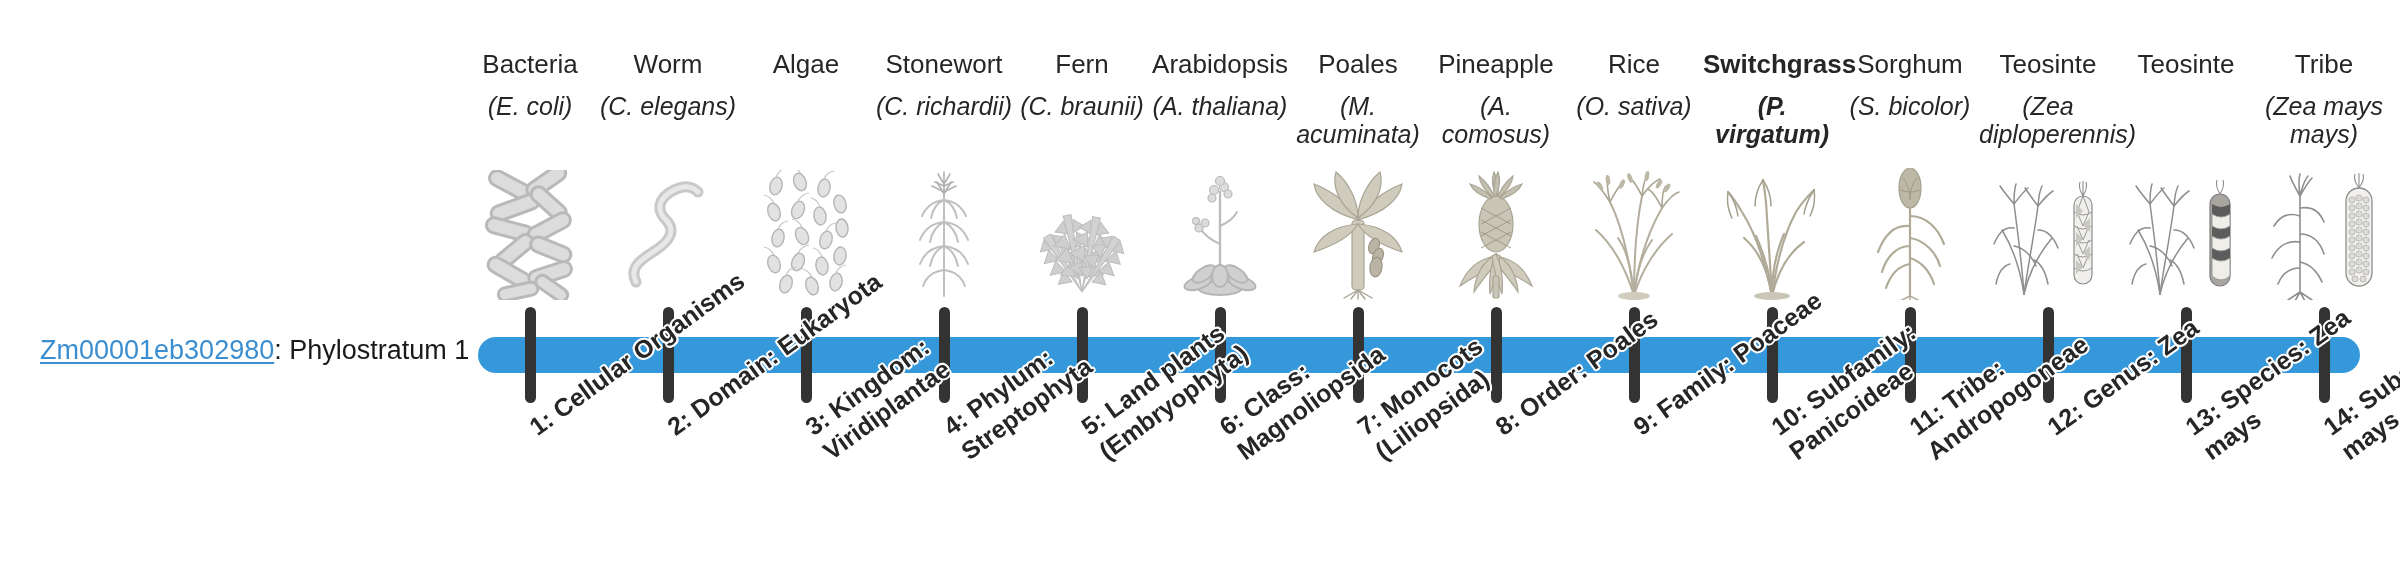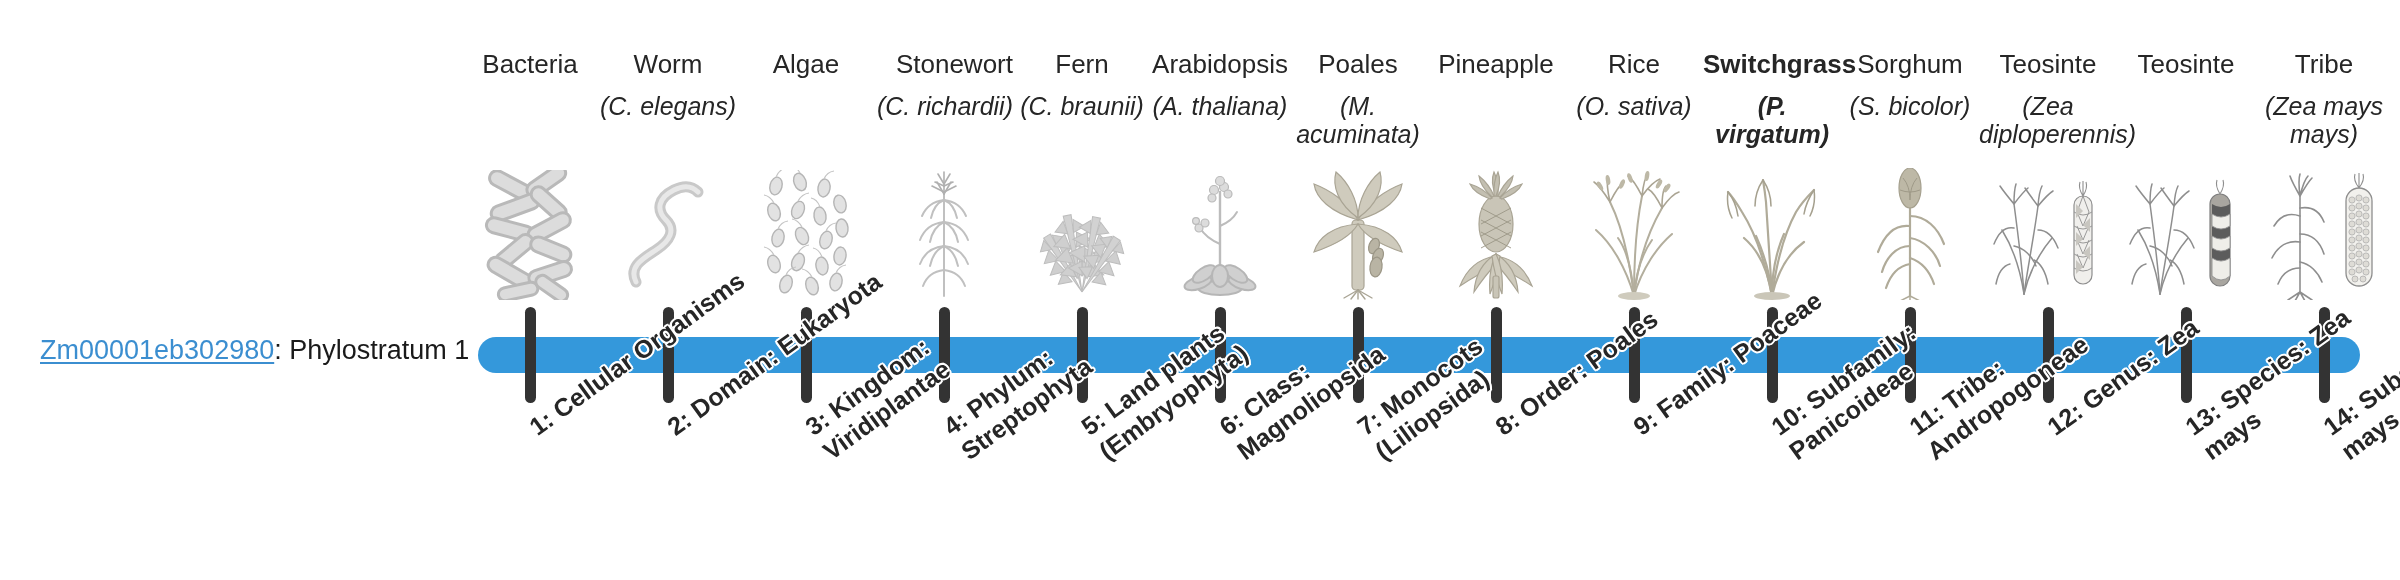--- a/index.html
+++ b/index.html
@@ -104,20 +104,21 @@
 
   <div id="gene-label">
     <span class="gene-id">Zm00001eb302980</span><span>: </span><span>Phylostratum 1</span>
   </div>
 
   <div id="bar"></div>
 
   <div id="columns">
       <div class="species-col" style="left: 461px;">
         <div class="common-name">Bacteria</div>
+        <div class="sci-name">(E. coli)</div>
       </div>
       <div class="organism-art" style="left: 461px;">
         <svg id="art-bacteria-icon" width="92" height="130" viewBox="0 0 92 130">
  <g stroke="#b9b9b9" stroke-width="3" fill="#dcdcdc" stroke-linecap="round">
   <rect x="4" y="8" width="46" height="15" rx="7.5" transform="rotate(28 27 15)"></rect>
   <rect x="40" y="4" width="44" height="15" rx="7.5" transform="rotate(-35 62 11)"></rect>
   <rect x="6" y="30" width="50" height="15" rx="7.5" transform="rotate(-20 31 37)"></rect>
   <rect x="44" y="26" width="42" height="15" rx="7.5" transform="rotate(42 65 33)"></rect>
   <rect x="2" y="52" width="48" height="15" rx="7.5" transform="rotate(15 26 59)"></rect>
   <rect x="42" y="50" width="46" height="15" rx="7.5" transform="rotate(-28 65 57)"></rect>
@@ -179,21 +180,21 @@
             <path d="M66 61 q3 -7 10 -8"></path>
   <path d="M14 85 q-4 -7 -10 -8"></path>
             <path d="M38 83 q4 -7 11 -8"></path>
             <path d="M62 87 q-3 -8 -9 -9"></path>
   <path d="M26 105 q3 -7 10 -8"></path>
             <path d="M52 107 q-4 -7 -10 -8"></path>
             <path d="M76 103 q3 -7 10 -8"></path>
  </g>
 </svg>
       </div>
-      <div class="species-col" style="left: 875px; text-align: right;">
+      <div class="species-col" style="left: 875px;">
         <div class="common-name">Stonewort</div>
         <div class="sci-name">(C. richardii)</div>
       </div>
       <div class="organism-art" style="left: 875px;">
         <svg id="art-stonewort-icon" width="92" height="130" viewBox="0 0 92 130">
  <g stroke="#c0c0c0" stroke-width="2" fill="none" stroke-linecap="round">
   <line x1="46" y1="126" x2="46" y2="14"></line>
   <g>
    <path d="M46 30 q-16 2 -22 16"></path>
               <path d="M46 30 q16 2 22 16"></path>
@@ -345,20 +346,21 @@
   <path d="M50 122 l-14 8"></path>
             <path d="M50 122 l-7 9"></path>
             <path d="M50 122 l0 9"></path>
   <path d="M50 122 l7 9"></path>
             <path d="M50 122 l14 8"></path>
  </g>
 </svg>
       </div>
       <div class="species-col" style="left: 1427px;">
         <div class="common-name">Pineapple</div>
+        <div class="sci-name">(A. comosus)</div>
       </div>
       <div class="organism-art" style="left: 1427px;">
         <svg id="art-pineapple-icon" width="92" height="132" viewBox="0 0 92 132">
  <g stroke="#a9a494" stroke-width="1.2" fill="#c9c5b7">
   <ellipse cx="46" cy="56" rx="17" ry="28"></ellipse>
   <g stroke="#9b9686" stroke-width="0.9" fill="none">
    <path d="M31 40 L61 56 M31 52 L61 68 M31 64 L61 80 M61 40 L31 56 M61 52 L31 68 M61 64 L31 80"></path>
   </g>
   <g fill="#c3bfb1">
    <path d="M46 28 q-6 -14 -2 -24 q5 10 4 24 Z"></path>

